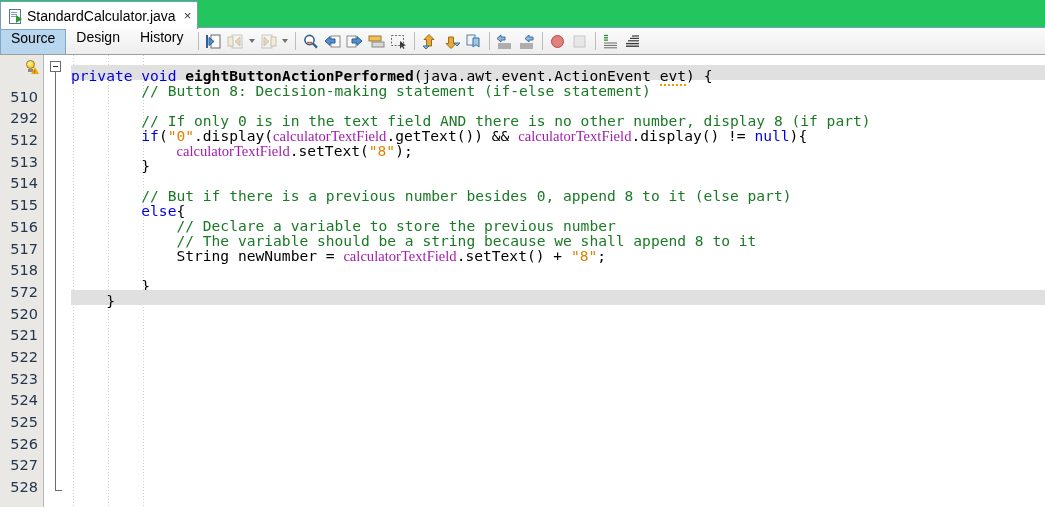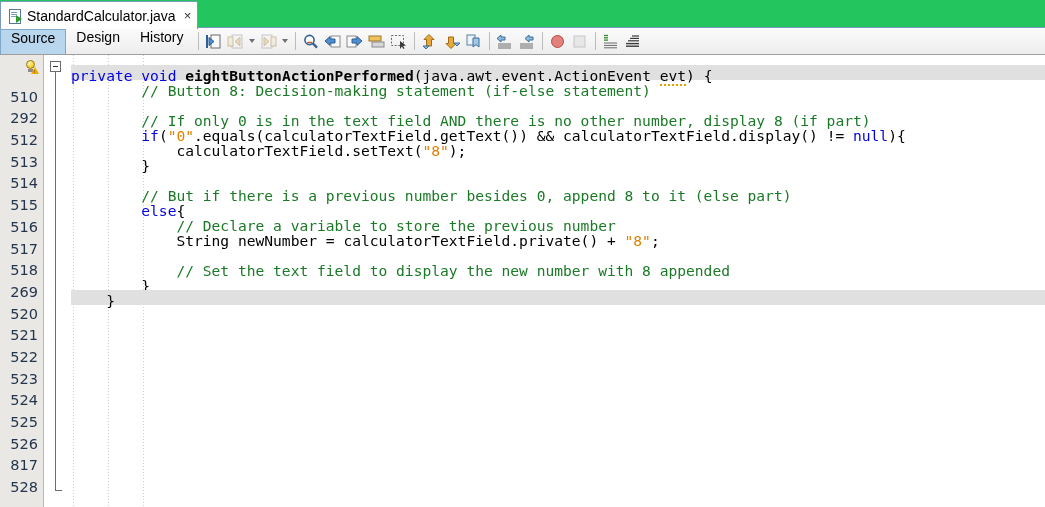--- a/index.html
+++ b/index.html
@@ -96,21 +96,21 @@
   .lnum{
     text-align:right;padding-right:6px;
     font-family:"DejaVu Sans","Liberation Sans",sans-serif;
     font-size:14.5px;color:#24364d;
     height:21.7px;line-height:21.7px;
     box-sizing:border-box;
   }
   .kw{color:#0000e6;}
   .cmt{color:#1a7a26;}
   .str{color:#e08000;}
-  .fld{color:#000000;}
+  .fld{color:#a21caf;font-family:Liberation Serif, serif;}
   .bold{font-weight:bold;}
   .sq{
     border-bottom:2px dotted #e8a000;
   }
   
   .guides{position:absolute;left:0;top:0;width:100%;height:100%;pointer-events:none;}
   .guide{position:absolute;top:0;bottom:0;width:1px;
     background-image:linear-gradient(to bottom,#cfcfcf 50%,transparent 50%);
     background-size:1px 3px;}
 
@@ -363,29 +363,29 @@
           <div class="lnum"></div>
           <div class="lnum">510</div>
           <div class="lnum">292</div>
           <div class="lnum">512</div>
           <div class="lnum">513</div>
           <div class="lnum">514</div>
           <div class="lnum">515</div>
           <div class="lnum">516</div>
           <div class="lnum">517</div>
           <div class="lnum">518</div>
-          <div class="lnum">269</div>
+          <div class="lnum">572</div>
           <div class="lnum">520</div>
           <div class="lnum">521</div>
           <div class="lnum">522</div>
           <div class="lnum">523</div>
           <div class="lnum">524</div>
           <div class="lnum">525</div>
           <div class="lnum">526</div>
-          <div class="lnum">817</div>
+          <div class="lnum">527</div>
           <div class="lnum">528</div>
         </div>
       <div class="bulb">
         <span class="glass"></span>
           <span class="base"></span>
           <span class="tri"></span>
       </div>
     </div>
 
     <div class="foldcol">
@@ -400,30 +400,30 @@
       <div class="guides">
         <div class="guide" style="left:2px;"></div>
         <div class="guide" style="left:37px;"></div>
         <div class="guide" style="left:72px;"></div>
       </div>
       <div id="code-rows" style="position:absolute;left:0;top:10px;right:0;">
           <div class="row hl"><span class="kw">private </span><span class="kw">void </span><span class="bold">eightButtonActionPerformed</span><span>(java.awt.event.ActionEvent </span><span class="sq">evt</span><span>) {</span></div>
           <div class="row"><span class="cmt">        // Button 8: Decision-making statement (if-else statement)</span></div>
           <div class="row"><span></span></div>
           <div class="row"><span class="cmt">        // If only 0 is in the text field AND there is no other number, display 8 (if part)</span></div>
-          <div class="row"><span>        </span><span class="kw">if</span><span>(</span><span class="str">"0"</span><span>.equals(</span><span class="fld">calculatorTextField</span><span>.getText()) &amp;&amp; </span><span class="fld">calculatorTextField</span><span>.display() != </span><span class="kw">null</span><span>){</span></div>
+          <div class="row"><span>        </span><span class="kw">if</span><span>(</span><span class="str">"0"</span><span>.display(</span><span class="fld">calculatorTextField</span><span>.getText()) &amp;&amp; </span><span class="fld">calculatorTextField</span><span>.display() != </span><span class="kw">null</span><span>){</span></div>
           <div class="row"><span>            </span><span class="fld">calculatorTextField</span><span>.setText(</span><span class="str">"8"</span><span>);</span></div>
           <div class="row"><span>        }</span></div>
           <div class="row"><span></span></div>
           <div class="row"><span class="cmt">        // But if there is a previous number besides 0, append 8 to it (else part)</span></div>
           <div class="row"><span>        </span><span class="kw">else</span><span>{</span></div>
           <div class="row"><span class="cmt">            // Declare a variable to store the previous number</span></div>
-          <div class="row"><span>            String newNumber = </span><span class="fld">calculatorTextField</span><span>.private() + </span><span class="str">"8"</span><span>;</span></div>
+          <div class="row"><span class="cmt">            // The variable should be a string because we shall append 8 to it</span></div>
+          <div class="row"><span>            String newNumber = </span><span class="fld">calculatorTextField</span><span>.setText() + </span><span class="str">"8"</span><span>;</span></div>
           <div class="row"><span></span></div>
-          <div class="row"><span class="cmt">            // Set the text field to display the new number with 8 appended</span></div>
           <div class="row"><span>        }</span></div>
           <div class="row hl"><span>    }</span></div>
           <div class="row"><span></span></div>
         </div>
     </div>
 
   </div>
 </div>
 
 </body></html>

